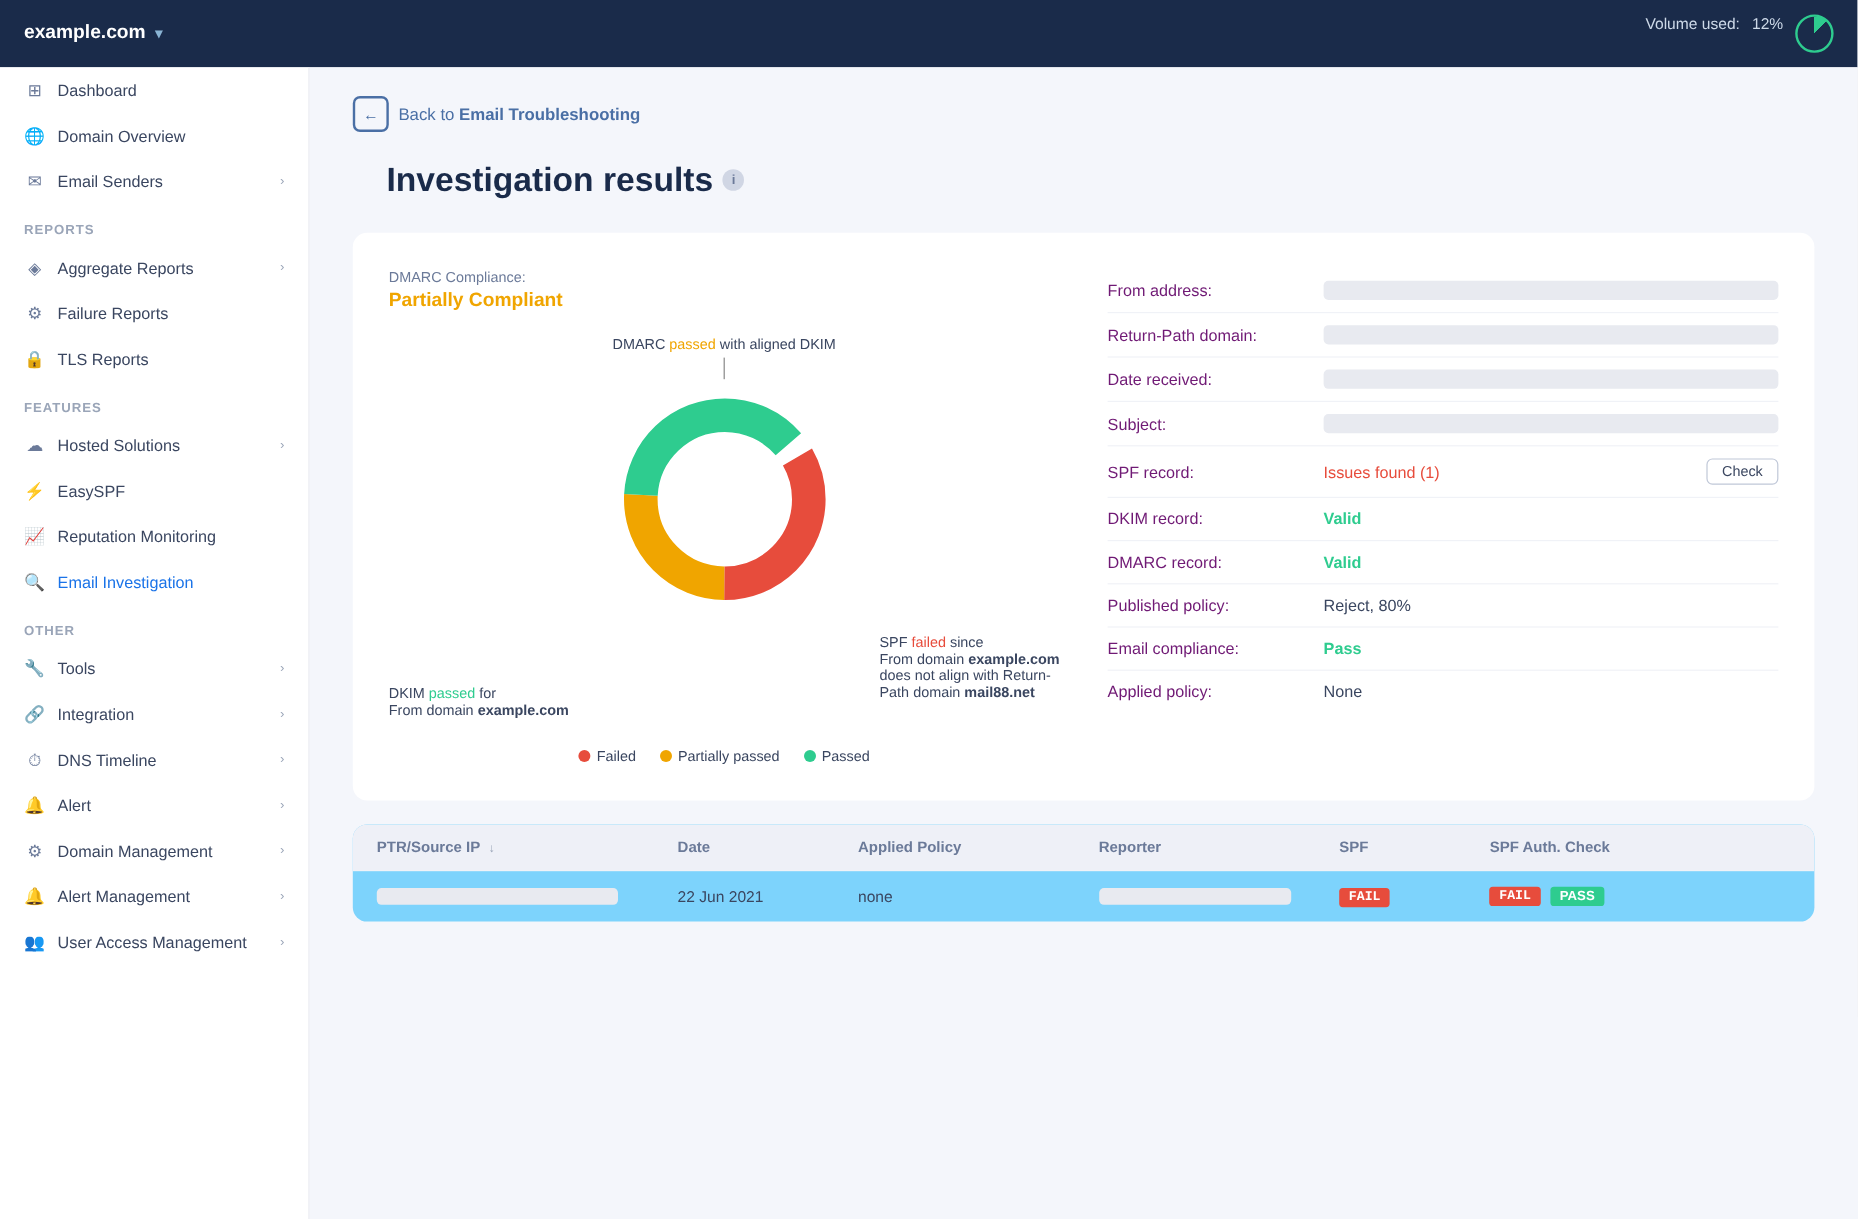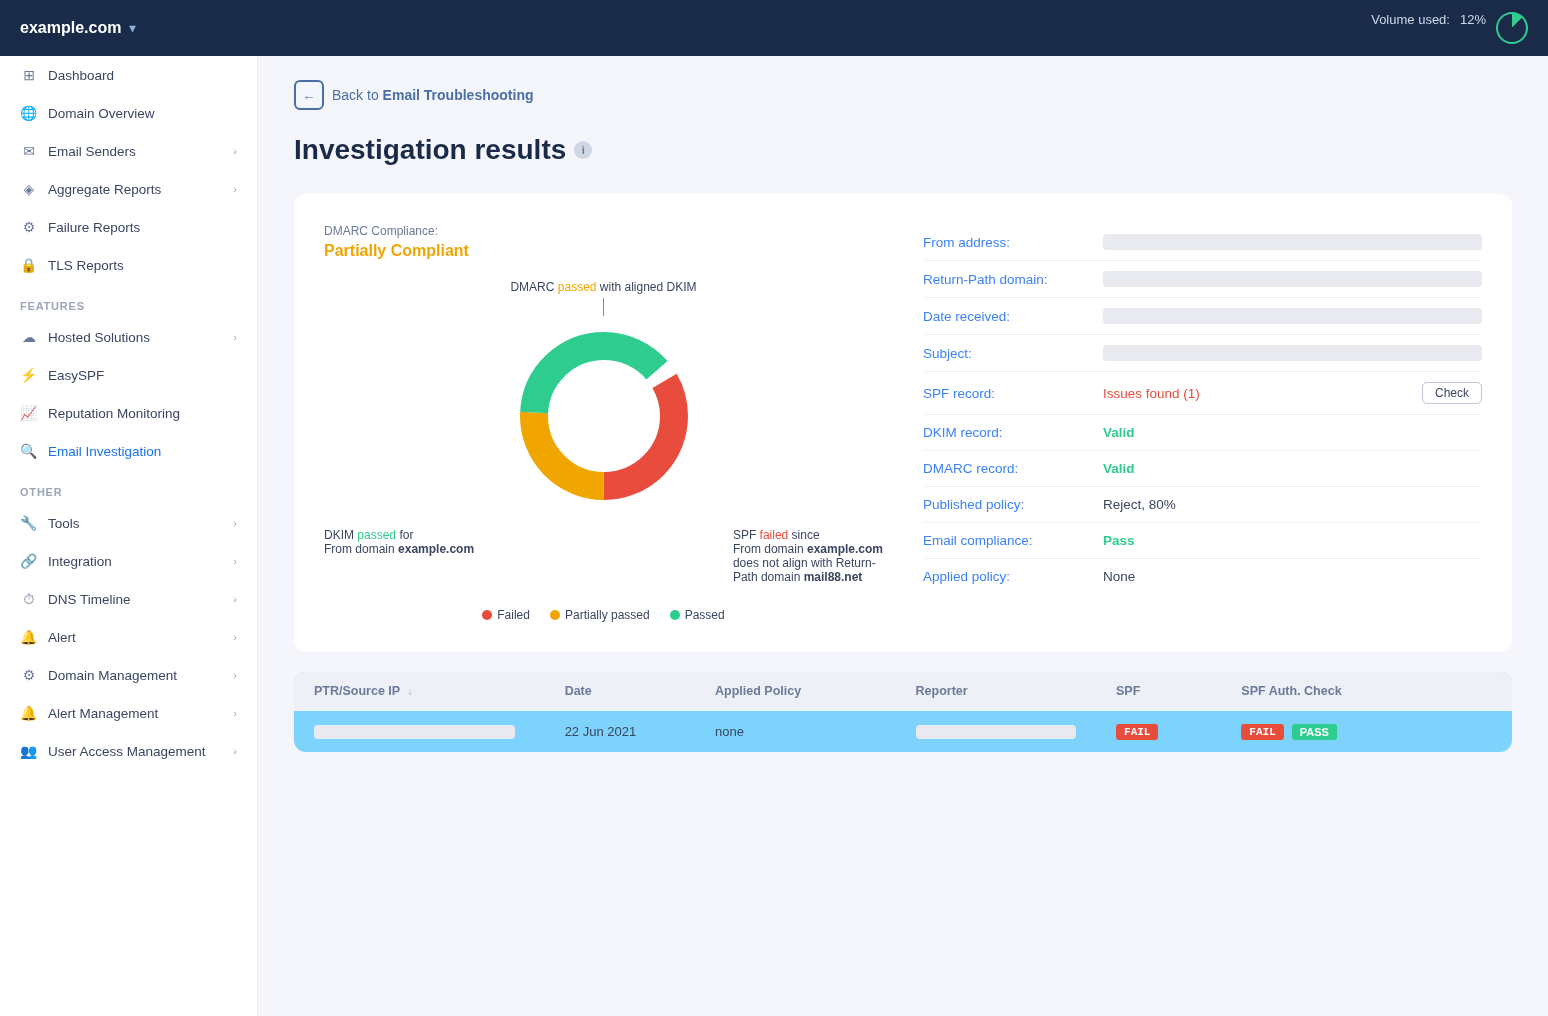--- a/index.html
+++ b/index.html
@@ -91,20 +91,21 @@
     }
 
     .page-title {
       font-size: 28px;
       font-weight: 700;
       color: #1a2b4a;
       margin-bottom: 28px;
       display: flex;
       align-items: center;
       gap: 8px;
+      margin-left: 28px;
     }
     .info-icon {
       width: 18px; height: 18px; border-radius: 50%;
       background: #d0d6e4;
       display: flex; align-items: center; justify-content: center;
       font-size: 11px; color: #6b7a99; cursor: pointer;
     }
 
     .results-card {
       background: white;
@@ -138,21 +139,21 @@
 
     
     .detail-row {
       display: flex;
       align-items: center;
       padding: 10px 0;
       border-bottom: 1px solid #f0f2f7;
       font-size: 13.5px;
     }
     .detail-row:last-child { border-bottom: none; }
-    .detail-label { color: #3b82f6; width: 180px; flex-shrink: 0; }
+    .detail-label { color: #701a75; width: 180px; flex-shrink: 0; }
     .detail-value { color: #3a4660; flex: 1; }
     .detail-value.blurred {
       background: #e8eaf0;
       border-radius: 4px;
       color: transparent;
       height: 16px;
       width: 120px;
     }
     .detail-value.green { color: #2ecc8f; font-weight: bold; }
     .issues-badge { color: #e74c3c; }
@@ -260,20 +261,21 @@
     <div class="sidebar-item">
       <span class="sidebar-icon">🌐</span>
       <span>Domain Overview</span>
     </div>
     <div class="sidebar-item">
       <span class="sidebar-icon">✉</span>
       <span>Email Senders</span>
       <span class="chevron-right">›</span>
     </div>
 
+    <div class="sidebar-section-label">REPORTS</div>
     <div class="sidebar-item">
       <span class="sidebar-icon">◈</span>
       <span>Aggregate Reports</span>
       <span class="chevron-right">›</span>
     </div>
     <div class="sidebar-item">
       <span class="sidebar-icon">⚙</span>
       <span>Failure Reports</span>
     </div>
     <div class="sidebar-item">
@@ -373,21 +375,21 @@
 
                 <circle cx="100" cy="100" r="70" fill="none" stroke="#f0a500" stroke-width="28" stroke-dasharray="113 327" stroke-dashoffset="-220" transform="rotate(-90 100 100)"></circle>
 
                 <circle cx="100" cy="100" r="70" fill="none" stroke="#2ecc8f" stroke-width="28" stroke-dasharray="167 273" stroke-dashoffset="-333" transform="rotate(-90 100 100)"></circle>
 
                 <circle cx="100" cy="100" r="55" fill="white"></circle>
               </svg>
             </div>
 
             <div class="annotations-row">
-              <div class="ann-left" style="font-size:12px;color:#3a4660;max-width:180px;">
+              <div class="ann-left" style="font-size:12px;color:#3a4660;max-width:180px;margin-top:43px;">
                 DKIM <span class="passed-text">passed</span> for<br>
                 From domain <strong>example.com</strong>
               </div>
               <div class="ann-right" style="font-size:12px;color:#3a4660;max-width:200px;text-align:left;">
                 SPF <span class="failed-text">failed</span> since<br>
                 From domain <strong>example.com</strong><br>
                 does not align with Return-<br>Path domain <strong>mail88.net</strong>
               </div>
             </div>
 

